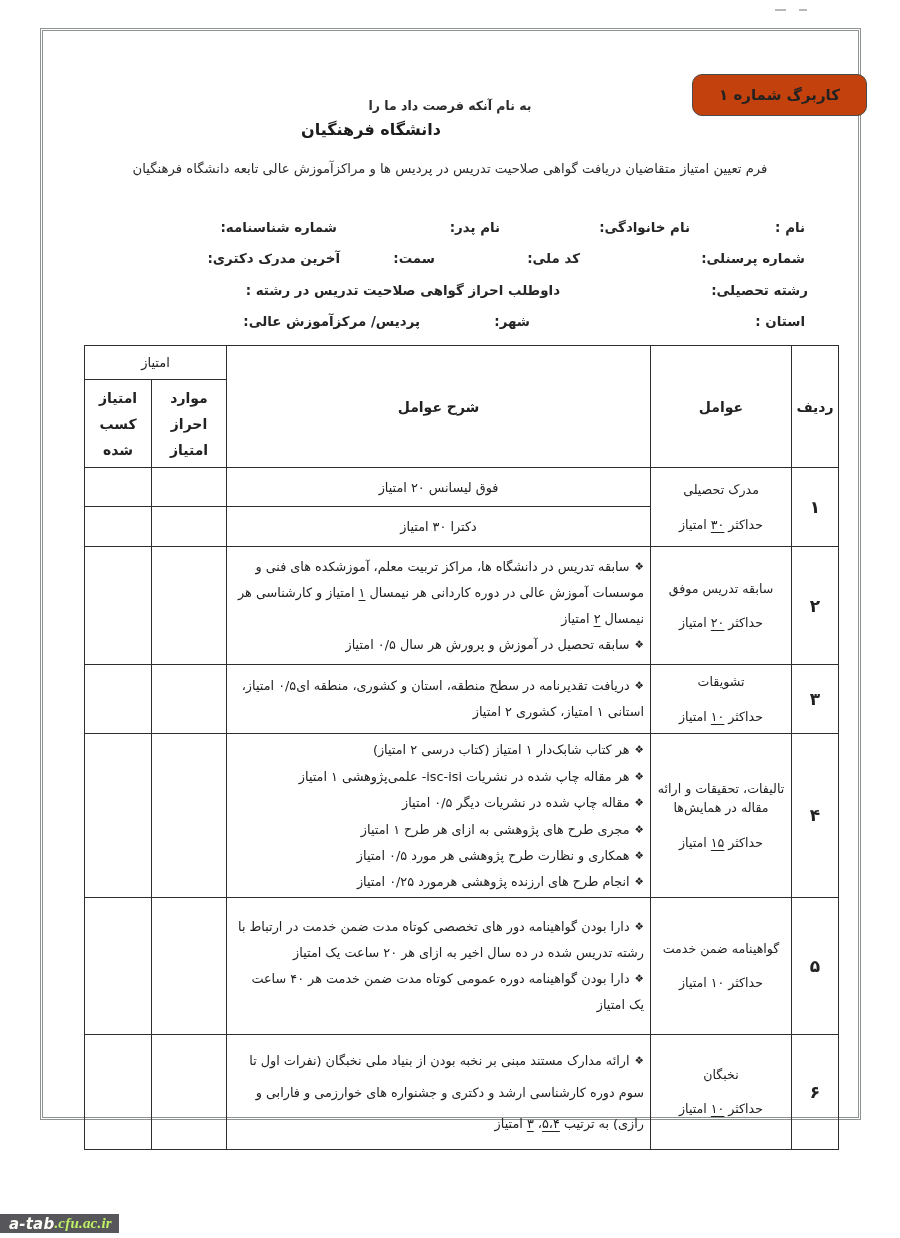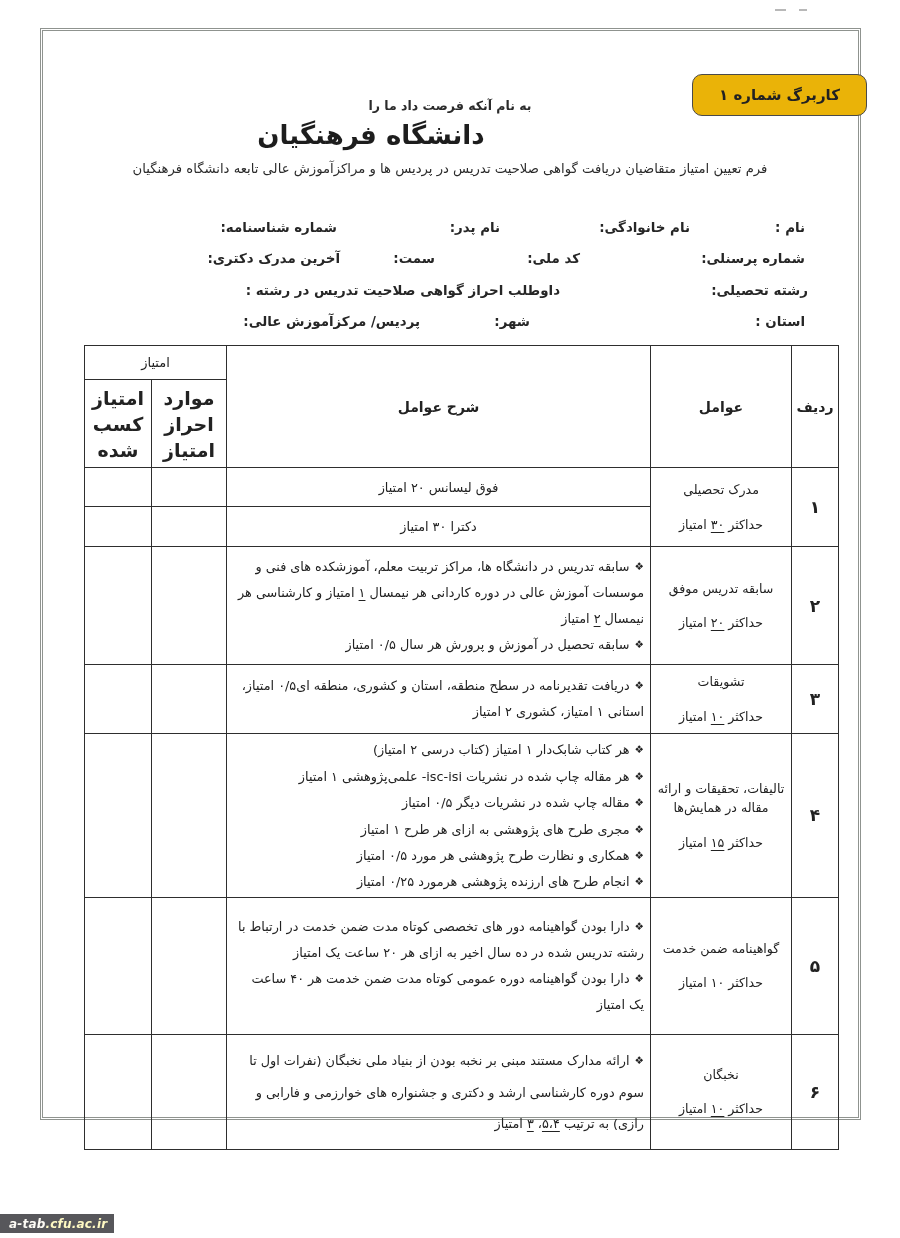--- a/index.html
+++ b/index.html
@@ -16,66 +16,66 @@
   }
   .scan-mark{position:absolute;background:#b8b8b8;height:2px;}
   .mark1{left:775px;top:9px;width:11px;}
   .mark2{left:799px;top:9px;width:8px;}
 
   
   .badge{
     position:absolute;left:692px;top:74px;width:173px;height:40px;
     border:1.6px solid #4a4a4a;border-radius:10px;
     display:flex;align-items:center;justify-content:center;
-    font-weight:bold;font-size:15px;color:#222;background:#eab308;
+    font-weight:bold;font-size:15px;color:#222;background:#c2410c;
   }
 
   .bismillah{position:absolute;top:98px;left:0;width:900px;text-align:center;
     font-size:12.5px;font-weight:bold;color:#2b2b2b;}
   .university{position:absolute;top:120px;left:0;width:742px;text-align:center;
-    font-size:26px;font-weight:bold;color:#1d1d1d;}
+    font-size:16px;font-weight:bold;color:#1d1d1d;}
   .form-title{position:absolute;top:161px;left:0;width:900px;text-align:center;
     font-size:13.2px;color:#2a2a2a;}
 
   
   .field-line{position:absolute;left:0;width:900px;height:20px;font-size:13.4px;color:#262626;}
   .field-line span{position:absolute;white-space:nowrap;font-weight:bold;}
   .fl1{top:220px;} .fl2{top:251px;} .fl3{top:283px;} .fl4{top:314px;}
 
   
   .score-table{
     position:absolute;left:84px;top:345px;width:754px;
     border-collapse:collapse;table-layout:fixed;direction:rtl;
     font-size:12.8px;color:#222;
   }
   .score-table th,.score-table td{border:1px solid #2e2e2e;padding:0;vertical-align:middle;}
   .score-table th{font-size:14px;font-weight:bold;}
   th.group-score{height:33px;font-weight:normal;font-size:13px;}
-  th.sub-head{height:87px;line-height:26px;font-size:19px;}
+  th.sub-head{height:87px;line-height:26px;font-size:14px;}
   td.row-no{text-align:center;font-size:17px;font-weight:bold;}
   td.factor-cell{text-align:center;font-size:12.6px;}
   .factor-inner{display:flex;flex-direction:column;justify-content:center;gap:16px;height:100%;}
   .factor-title{line-height:1.55;padding:0 6px;}
   .factor-max{line-height:1.4;}
   td.desc-cell{vertical-align:middle;padding:3px 6px;}
   td.desc-sub{text-align:center;height:32px;}
   .item{direction:rtl;}
   .item.center{text-align:right;}
   .item.right{text-align:right;}
   .blt{font-size:10.5px;display:inline-block;margin-left:5px;transform:translateY(-1px);}
   .u{text-decoration:underline;text-underline-offset:3px;}
 
   
   .watermark{
     position:absolute;left:0;bottom:5px;height:19px;padding:0 7px 0 9px;
     display:flex;align-items:center;direction:ltr;
-    font-style:italic;font-weight:bold;font-size:12px;letter-spacing:.2px;
+    font-style:italic;font-weight:bold;font-size:15px;letter-spacing:.2px;
   }
   .wm-name{color:#fdfbf5;}
-  .wm-domain{color:#fef9c3;}
+  .wm-domain{color:#bef264;font-family:Liberation Serif, serif;}
 </style>
 </head>
 <body>
 
 <div class="page-frame"></div>
 <div class="scan-mark mark1"></div>
 <div class="scan-mark mark2"></div>
 
 <div class="badge">کاربرگ شماره ۱</div>
 

